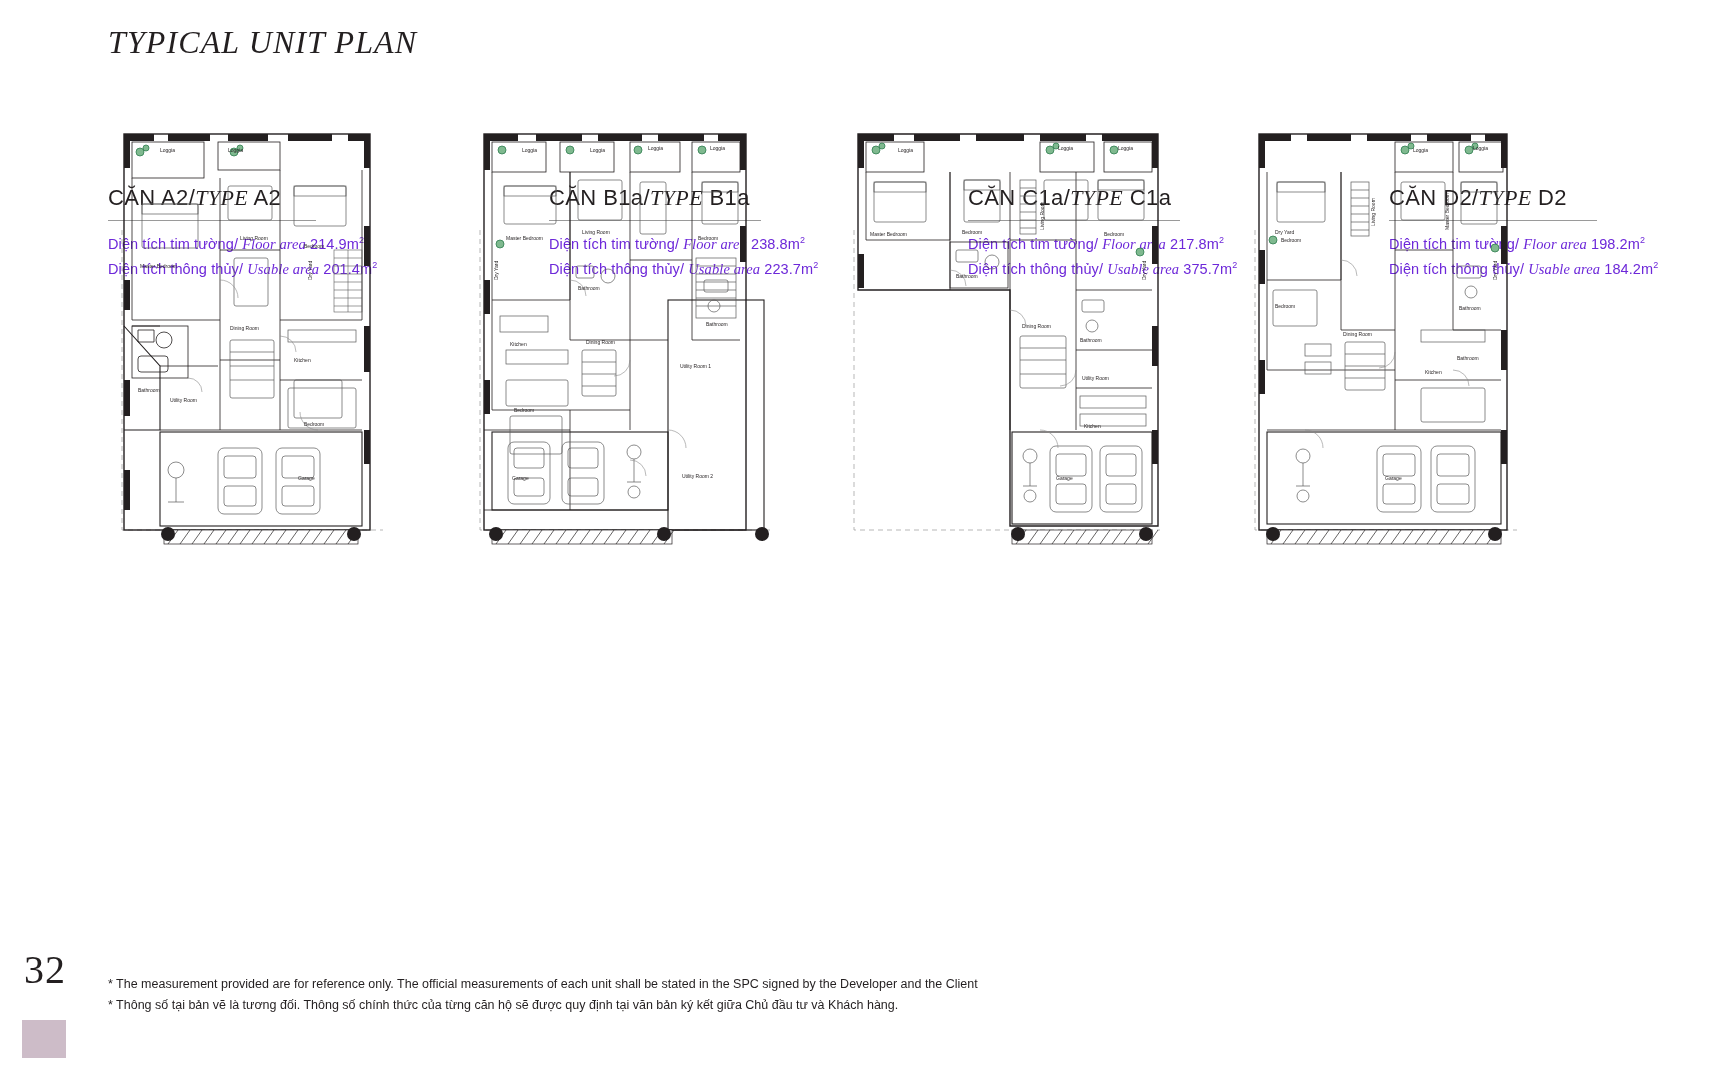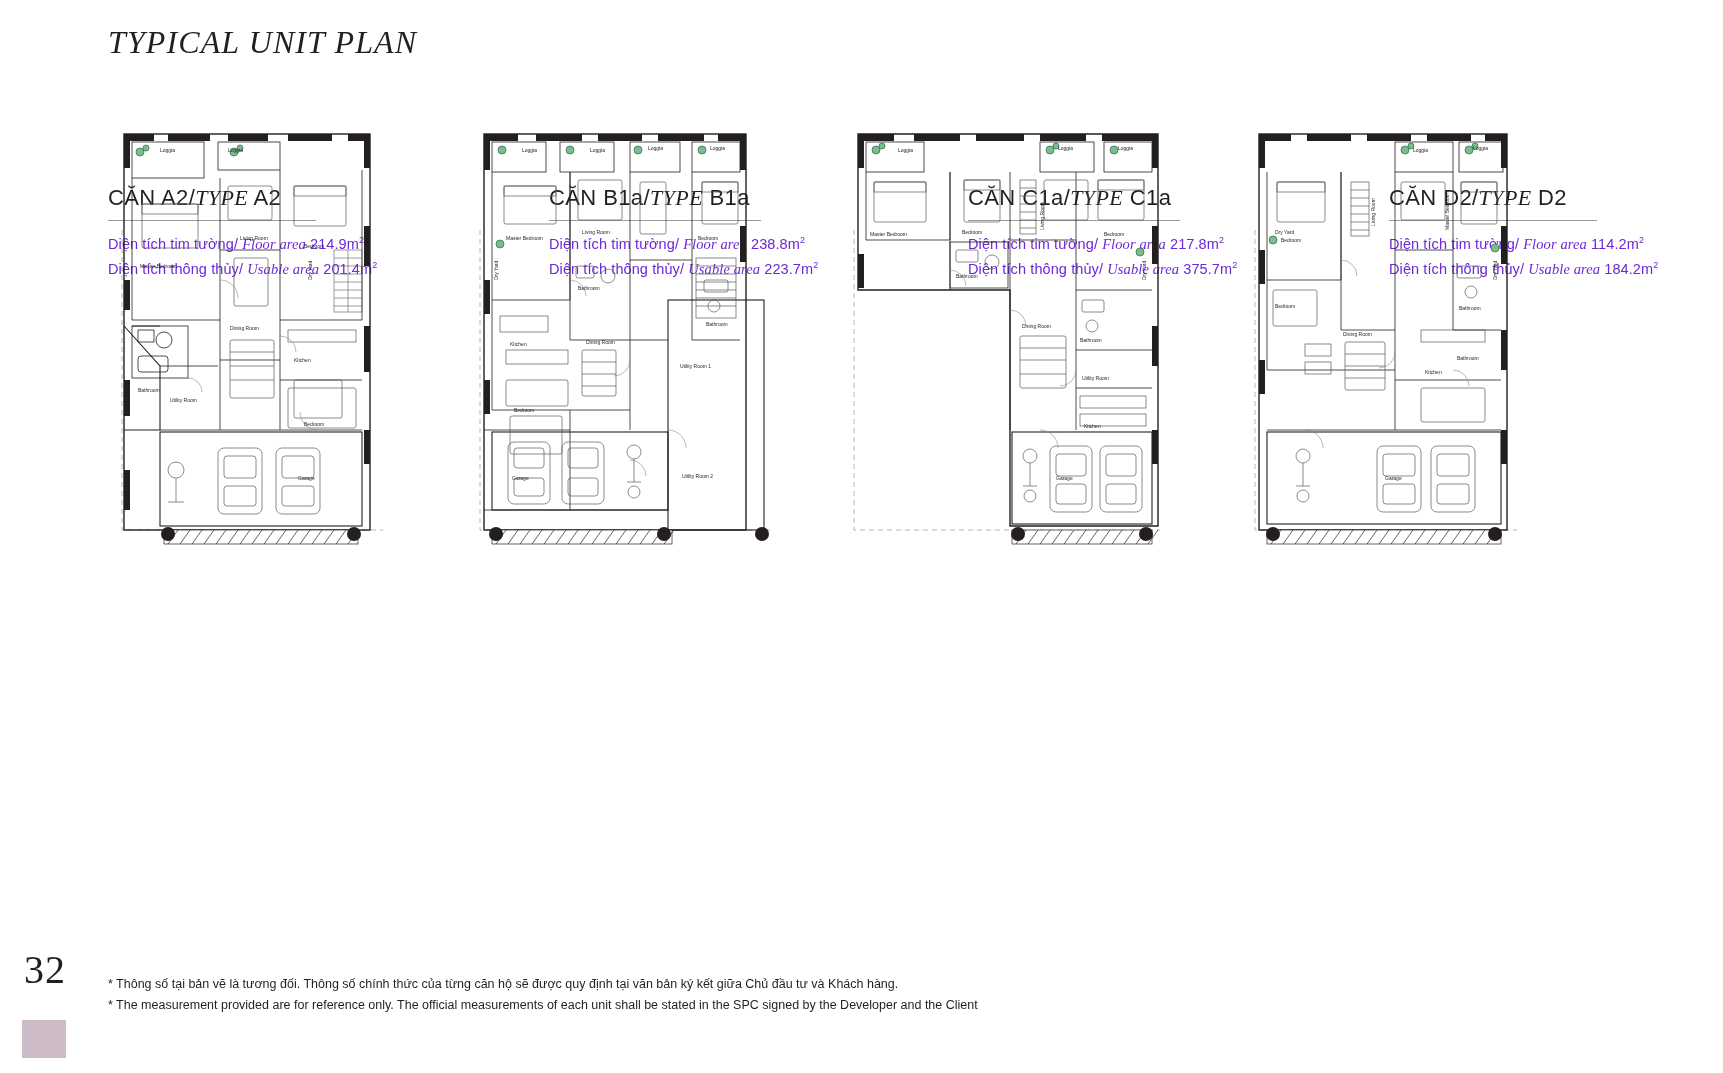--- a/index.html
+++ b/index.html
@@ -168,21 +168,21 @@
   <div class="unit-col c2">
     <div class="unit-title"><span class="vi">CĂN C1a/</span><span class="en">TYPE</span> <span class="en-code">C1a</span></div>
     <div class="title-rule"></div>
     <div class="area-line"><span class="lbl">Diện tích tim tường/</span> <span class="en">Floor area</span> <span class="val">217.8m</span><sup>2</sup></div>
     <div class="area-line second"><span class="lbl">Diện tích thông thủy/</span> <span class="en">Usable area</span> <span class="val">375.7m</span><sup>2</sup></div>
   </div>
 
   <div class="unit-col c3">
     <div class="unit-title"><span class="vi">CĂN D2/</span><span class="en">TYPE</span> <span class="en-code">D2</span></div>
     <div class="title-rule"></div>
-    <div class="area-line"><span class="lbl">Diện tích tim tường/</span> <span class="en">Floor area</span> <span class="val">114.2m</span><sup>2</sup></div>
+    <div class="area-line"><span class="lbl">Diện tích tim tường/</span> <span class="en">Floor area</span> <span class="val">198.2m</span><sup>2</sup></div>
     <div class="area-line second"><span class="lbl">Diện tích thông thủy/</span> <span class="en">Usable area</span> <span class="val">184.2m</span><sup>2</sup></div>
   </div>
 
 </div>
 
 <div class="plan-wrap p0">
 <svg width="300" height="420" viewBox="0 0 300 420" xmlns="http://www.w3.org/2000/svg">
   <g fill="none" stroke="#231f20" stroke-width="0.8">
 
     <path d="M14 100 L14 400 L275 400" stroke="#999" stroke-dasharray="5 4" stroke-width="0.7"></path>
@@ -620,15 +620,15 @@
     <text x="98" y="206">Dining Room</text>
     <text x="180" y="244">Kitchen</text>
     <text x="140" y="350">Garage</text>
   </g>
 </svg>
 </div>
 
 <div class="page-number">32</div>
 <div class="page-swatch"></div>
 <div class="footnotes">
+  <div class="footnote en">* The measurement provided are for reference only. The official measurements of each unit shall be stated in the SPC signed by the Developer and the Client</div>
   <div class="footnote">* Thông số tại bản vẽ là tương đối. Thông số chính thức của từng căn hộ sẽ được quy định tại văn bản ký kết giữa Chủ đầu tư và Khách hàng.</div>
-  <div class="footnote en">* The measurement provided are for reference only. The official measurements of each unit shall be stated in the SPC signed by the Developer and the Client</div>
 </div>
 
 </body></html>

